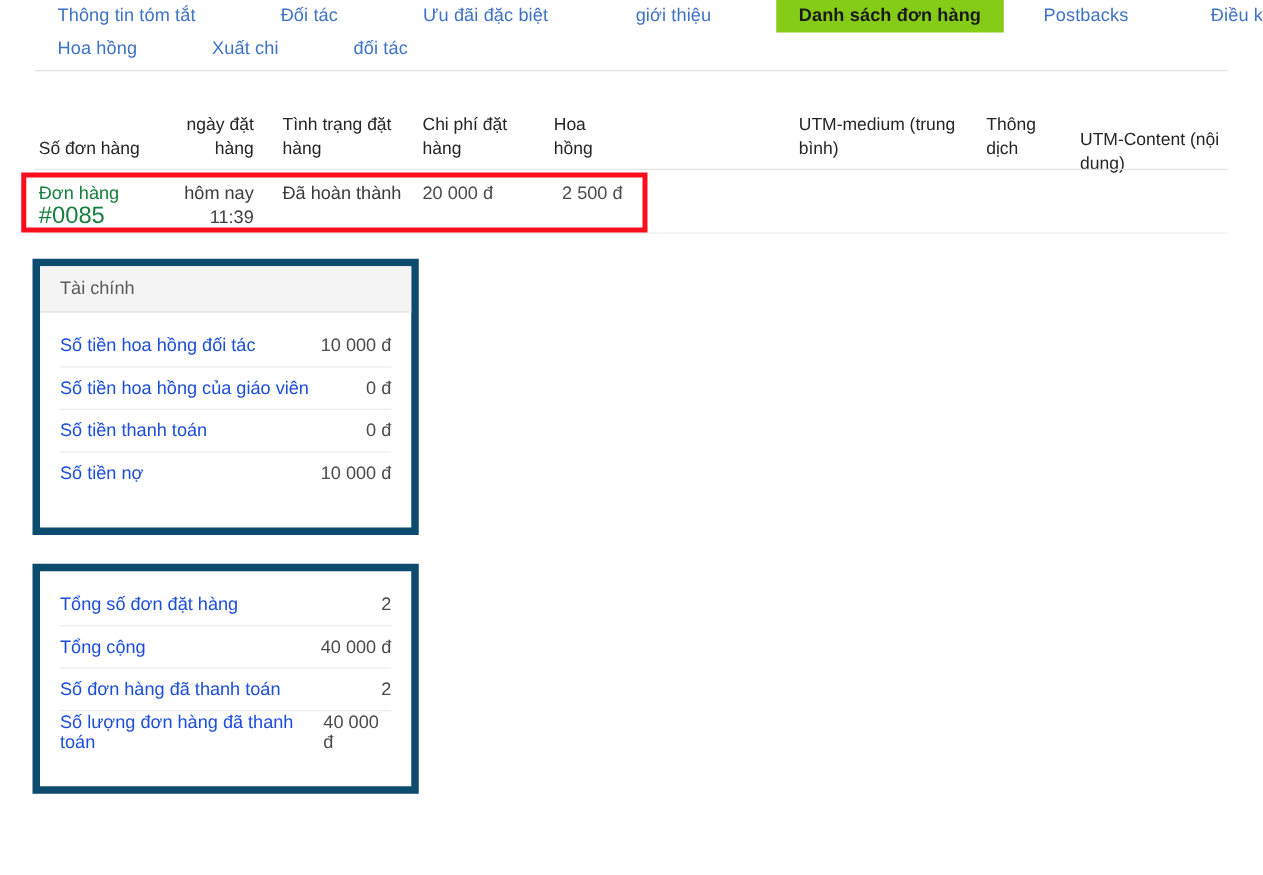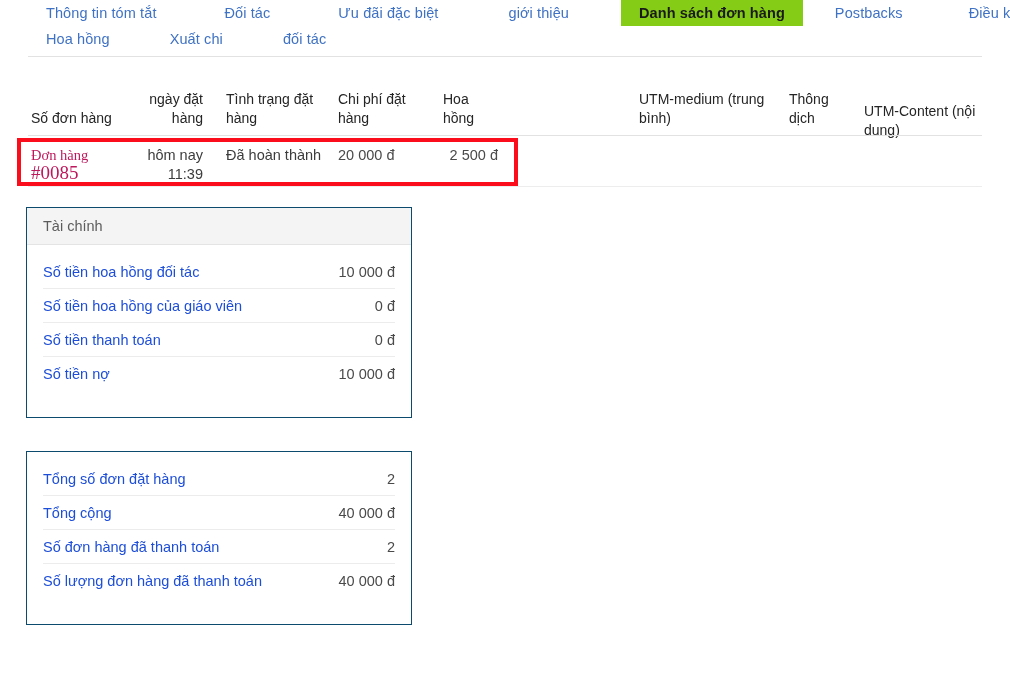--- a/index.html
+++ b/index.html
@@ -94,21 +94,21 @@
   .row {
     position: relative;
     height: 52px;
   }
   .td {
     position: absolute;
     font-size: 14.5px;
     line-height: 19px;
     color: #3c3c3c;
   }
-  .td.link { color: #be185d; cursor: pointer; font-family: Liberation Serif, serif; }
+  .td.link { color: #15803d; cursor: pointer; }
   .td.num { color: #4a4a4a; }
   .row-line {
     position: absolute;
     left: 28px;
     top: 51px;
     width: 954px;
     height: 1px;
     background: #ededed;
   }
 
@@ -120,23 +120,23 @@
     width: 501px;
     height: 48px;
     border: 4px solid #fc0d1c;
     pointer-events: none;
     z-index: 5;
   }
 
   
   .card {
     position: absolute;
-    width: 386px;
+    width: 309px;
     background: #ffffff;
-    border: 1px solid #0c4a6e;
+    border: 6px solid #0c4a6e;
   }
   .card-header {
     background: #f4f4f4;
     border-bottom: 1px solid #e4e4e4;
     height: 37px;
     line-height: 37px;
     padding-left: 16px;
     font-size: 14.5px;
     color: #5c5c5c;
     white-space: nowrap;

